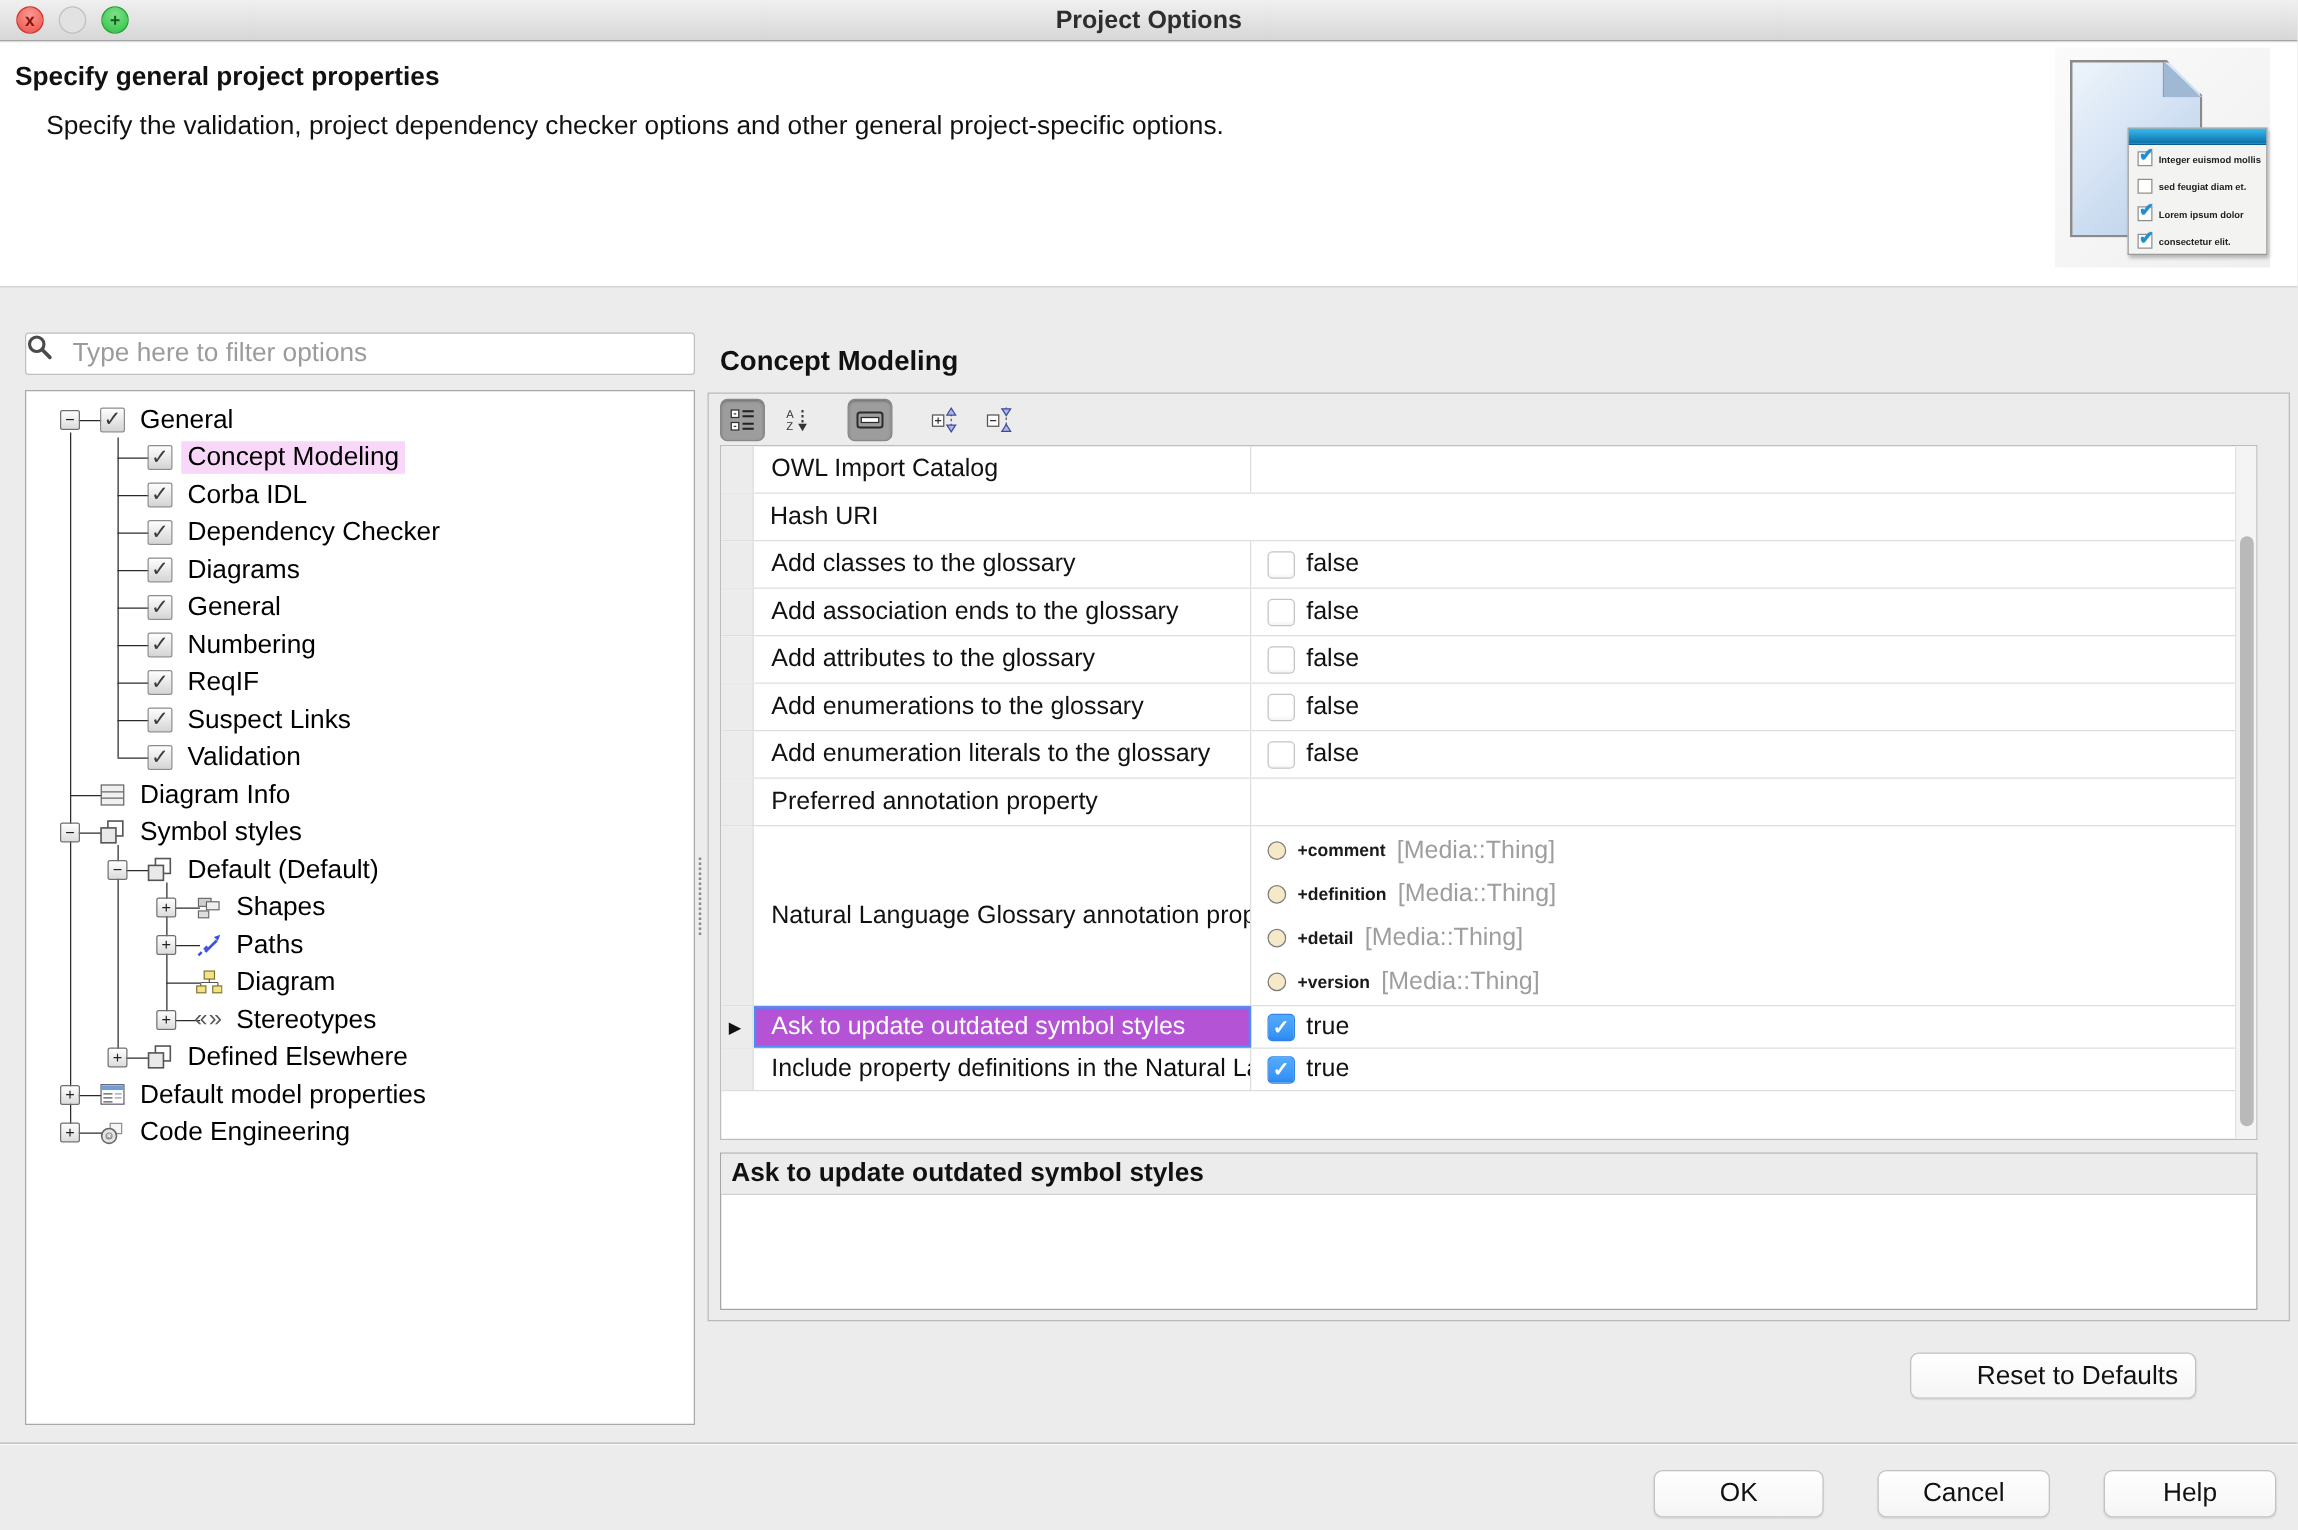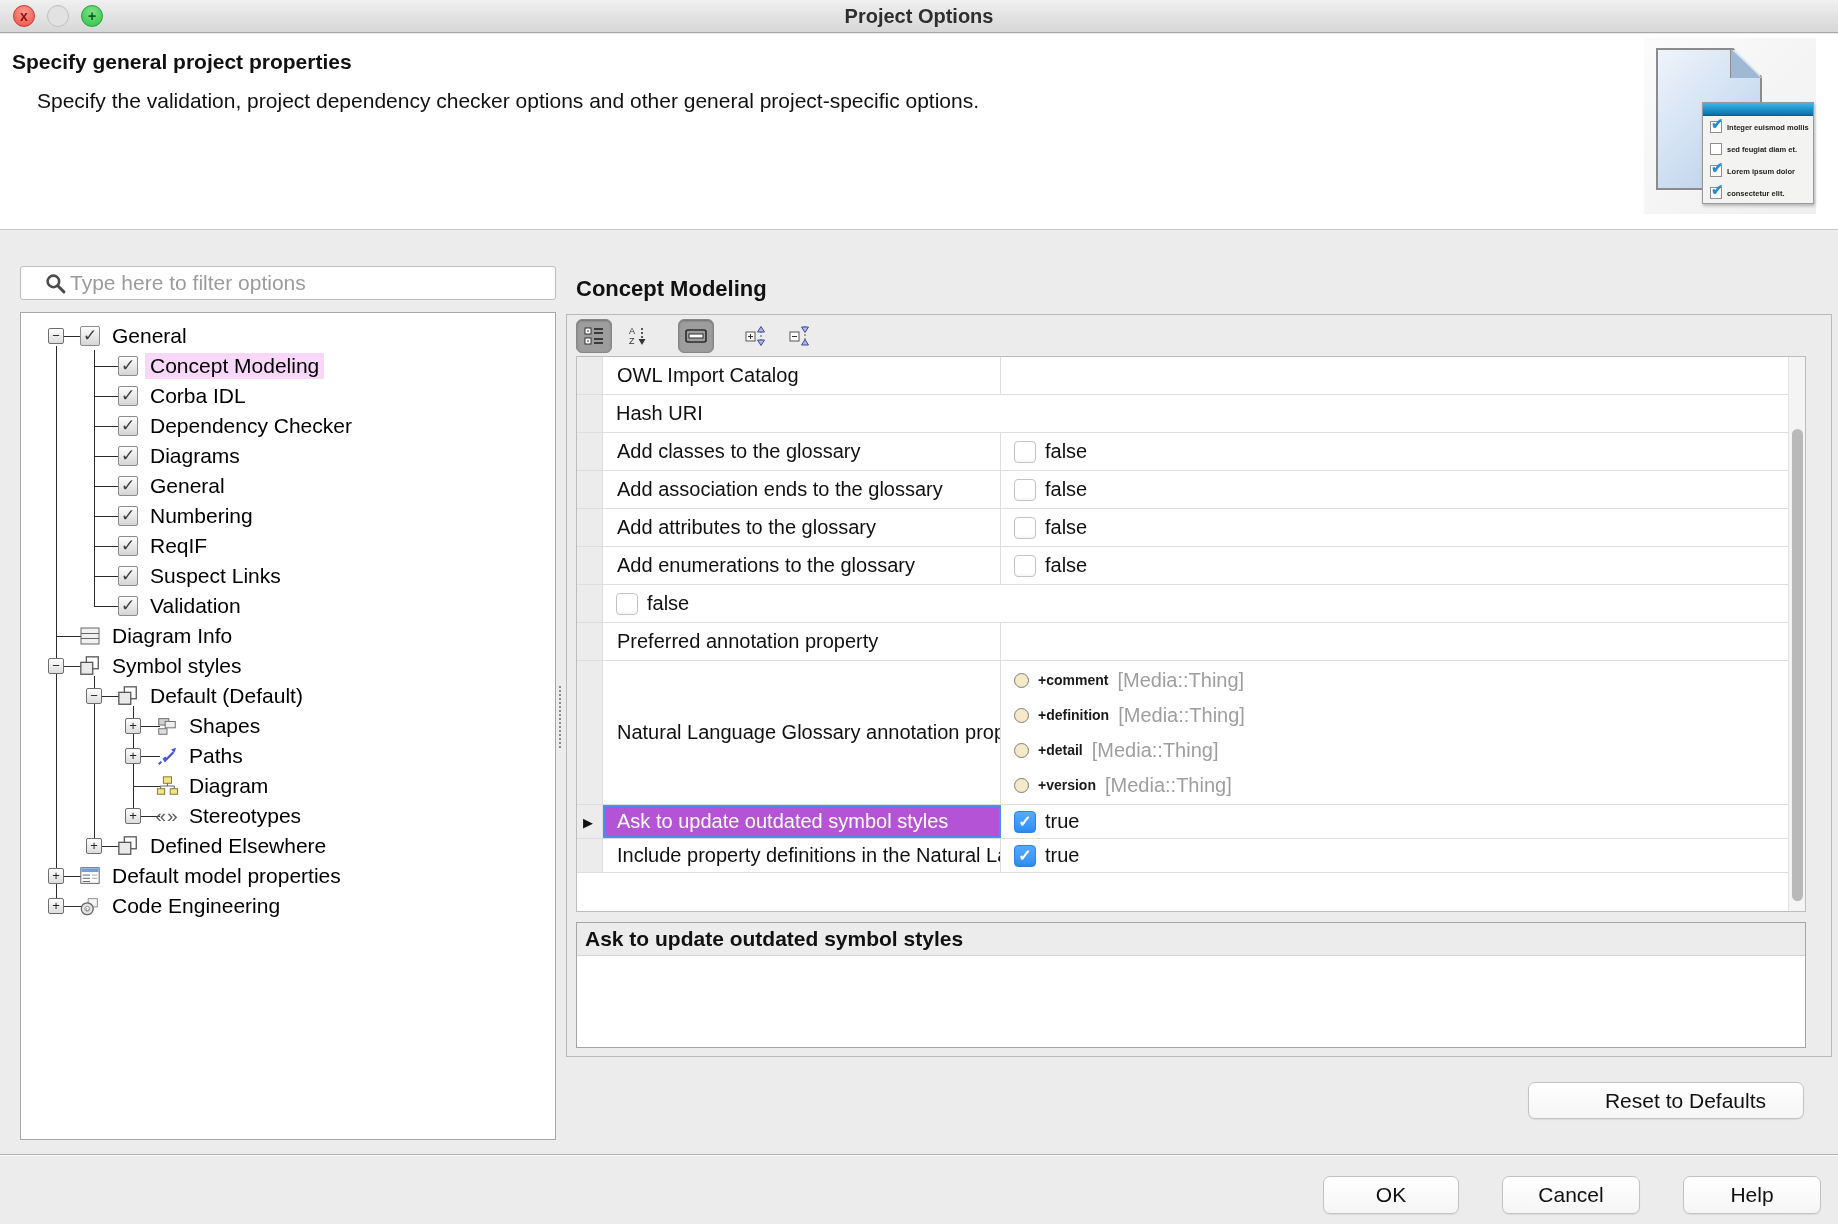--- a/index.html
+++ b/index.html
@@ -38,21 +38,21 @@
   .chk-card{position:absolute;left:58px;top:64px;width:112px;height:102px;
     background:#f3f3f1;border:1px solid #9a9a9a;box-shadow:1px 2px 3px rgba(0,0,0,.25);}
   .chk-head{height:13px;background:linear-gradient(#39b9ec,#0b6fa9);border-bottom:1px solid #0a5d8d;}
   .chk-row{display:flex;align-items:center;height:22px;padding-left:7px;gap:5px;}
   .chk-box{width:12px;height:12px;background:#fff;border:1px solid #8e8e8e;position:relative;flex:0 0 auto;}
   .chk-box.c::after{content:"✔";position:absolute;left:0px;top:-7px;font-size:15px;color:#1d8fd8;
     text-shadow:0 0 1px #0c6aa6;}
   .chk-label{font-size:7.5px;color:#222;white-space:nowrap;font-weight:bold;}
   
   .search{position:absolute;left:20px;top:266px;width:536px;height:34px;background:#fff;
-    border:1px solid #bfbfbf;border-radius:3px;display:flex;align-items:center;padding-left:24px;gap:4px;}
+    border:1px solid #bfbfbf;border-radius:3px;display:flex;padding-left:0;gap:16px;}
   .search input{border:none;outline:none;font-size:21px;color:#333;flex:1;
     font-family:"Liberation Sans",sans-serif;background:transparent;}
   .search input::placeholder{color:#9b9b9b;}
   .tree{position:absolute;left:20px;top:312px;width:536px;height:828px;background:#fff;
     border:1px solid #a9a9a9;overflow:hidden;}
   .tree-vline{position:absolute;width:0;border-left:1px solid #2b2b2b;}
   .trow{position:absolute;left:0;width:100%;height:30px;}
   .tree-hline{position:absolute;height:0;border-top:1px solid #2b2b2b;top:15px;}
   .texp{position:absolute;top:7px;width:16px;height:16px;background:linear-gradient(#fefefe,#dcdcdc);
     border:1px solid #6f6f6f;font-size:13px;line-height:13px;text-align:center;color:#222;border-radius:2px;}
@@ -96,21 +96,21 @@
   .vscroll{position:absolute;right:0;top:0;bottom:0;width:17px;background:#f4f4f4;border-left:1px solid #e2e2e2;}
   .vthumb{position:absolute;left:3px;top:72px;width:11px;height:472px;background:#b9b9b9;border-radius:6px;}
   .desc{position:absolute;left:576px;top:922px;width:1230px;height:126px;border:1px solid #a5a5a5;background:#fff;}
   .desc-title{height:33px;background:#ececec;border-bottom:1px solid #d2d2d2;display:flex;align-items:center;
     padding-left:8px;font-size:21px;font-weight:bold;}
   .desc-body{padding:7px 8px;font-size:21px;}
   
   .btn{position:absolute;height:38px;border:1px solid #c3c3c3;border-radius:7px;
     background:linear-gradient(#ffffff,#f5f5f5);font-size:21px;display:flex;align-items:center;
     justify-content:center;color:#111;box-shadow:0 1px 1px rgba(0,0,0,.08);}
-  .btn-reset{left:1528px;top:1082px;width:276px;height:37px;padding-left:39px;}
+  .btn-reset{left:1528px;top:1082px;width:229px;height:37px;padding-left:39px;}
   .footer-sep{position:absolute;left:0;top:1154px;width:100%;height:2px;
     border-top:1px solid #b3b3b3;background:#fbfbfb;}
   .btn-ok{left:1323px;top:1176px;width:136px;}
   .btn-cancel{left:1502px;top:1176px;width:138px;}
   .btn-help{left:1683px;top:1176px;width:138px;}
 </style>
 </head>
 <body>
 
 <div class="titlebar">
@@ -454,20 +454,21 @@
       <div class="prow" style="height: 38px;">
         <div class="cell-gutter"></div>
         <div class="cell-label">Add enumerations to the glossary</div>
         <div class="cell-value">
           <div class="vchk"></div>
           <div>false</div>
         </div>
       </div>
       <div class="prow" style="height: 38px;">
         <div class="cell-gutter"></div>
+        <div class="cell-label">Add enumeration literals to the glossary</div>
         <div class="cell-value">
           <div class="vchk"></div>
           <div>false</div>
         </div>
       </div>
       <div class="prow" style="height: 38px;">
         <div class="cell-gutter"></div>
         <div class="cell-label">Preferred annotation property</div>
         <div class="cell-value">
           <div></div>

